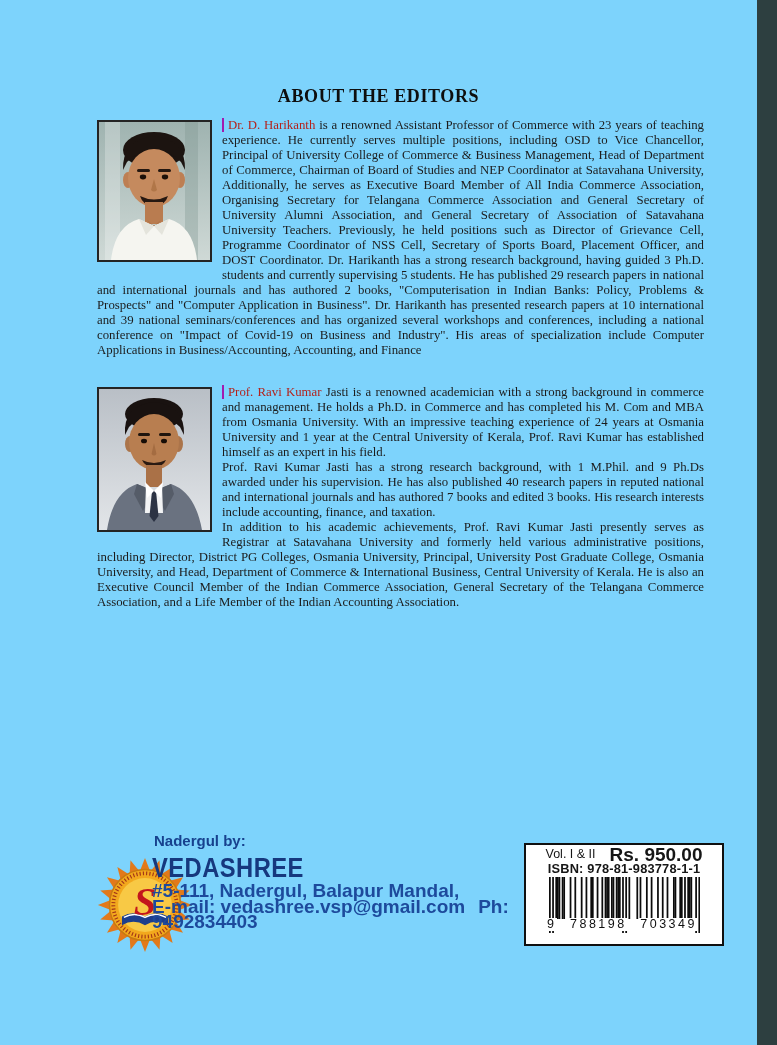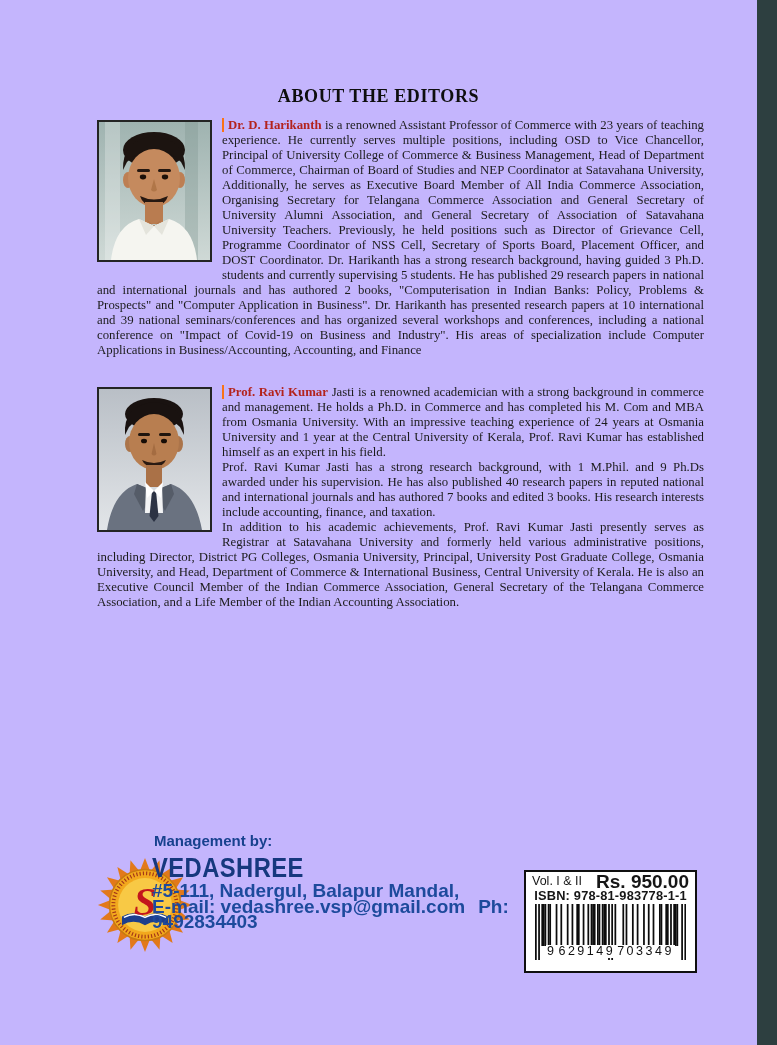--- a/index.html
+++ b/index.html
@@ -1,48 +1,48 @@
 <!DOCTYPE html>
 <html><head>
 <meta charset="utf-8">
 <style>
   html,body{margin:0;padding:0;background:#d7f2ef;}
-  .page{position:relative;width:777px;height:1045px;background:#c4b5fd;overflow:hidden;
+  .page{position:relative;width:777px;height:1045px;background:#7dd3fc;overflow:hidden;
         font-family:"Liberation Serif", serif;}
   .spine{position:absolute;right:0;top:0;width:20px;height:100%;background:#2d3f40;}
 
   .title{position:absolute;top:86px;left:0;right:20px;margin:0;text-align:center;
          font-family:"Liberation Serif", serif;font-weight:bold;font-size:18px;
          letter-spacing:.6px;color:#0e0e0e;}
 
   .bio{position:absolute;left:97px;width:607px;font-size:12.8px;line-height:15px;
        color:#1c1c1c;text-align:justify;}
   .bio1{top:118px;}
   .bio2{top:385px;}
   .bio p{margin:0;}
   .photo{float:left;width:115px;height:142px;box-sizing:border-box;border:2px solid #242424;
          margin:2px 10px 16px 0;background:#b9c3c3;}
   .photo2{height:145px;margin-bottom:14px;}
   .photo svg{display:block;width:100%;height:100%;}
-  .ed-name{color:#b3231d;font-weight:bold;border-left:2px solid #f97316;padding-left:4px;}
+  .ed-name{color:#b3231d;font-weight:normal;border-left:2px solid #a21caf;padding-left:4px;}
 
   .publisher{position:absolute;left:0;top:830px;width:520px;height:150px;}
   .logo{position:absolute;left:97px;top:27px;width:96px;height:96px;}
   .logo svg{display:block;width:100%;height:100%;}
   .pub-text{position:absolute;left:152px;top:0;font-family:"Liberation Sans", sans-serif;}
   .published-by{font-size:15px;font-weight:bold;color:#17418e;margin:2px 0 6px 2px;}
   .pub-name{font-size:27px;font-weight:bold;color:#16387e;transform:scaleX(.88);
             transform-origin:left;letter-spacing:.5px;line-height:1;}
   .pub-sub{font-size:12px;font-weight:bold;color:#16387e;letter-spacing:6.5px;margin-top:3px;}
   .addr{font-size:19px;font-weight:bold;color:#1d4a9c;margin-top:1px;line-height:15px;}
   .email-row .ph{margin-left:13px;}
 
-  .isbn-box{position:absolute;left:524px;top:843px;width:173px;height:103px;background:#ffffff;
+  .isbn-box{position:absolute;left:524px;top:843px;width:200px;height:103px;background:#ffffff;
             border:2px solid #101010;box-sizing:border-box;text-align:center;
-            font-family:"Liberation Sans", sans-serif;color:#161616;margin-top:27px;}
+            font-family:"Liberation Sans", sans-serif;color:#161616;}
   .vol-row{display:flex;justify-content:center;gap:14px;margin-top:2px;font-size:12.5px;line-height:15px;}
   .price{font-weight:bold;font-size:19px;}
   .isbn{font-size:12.8px;font-weight:bold;letter-spacing:.2px;line-height:14px;}
   .barcode{position:relative;margin:1px 8px 0;height:56px;}
   .barcode svg{display:block;margin:0 auto;}
   .bc-digits{position:absolute;left:12px;right:16px;bottom:2px;display:flex;
              justify-content:space-between;font-size:12.5px;letter-spacing:2.5px;color:#111;}
   .bc-digits span{background:#fff;padding:0 1px;line-height:13px;}
 </style>
 </head>
@@ -149,21 +149,21 @@
           </g>
         <circle cx="50" cy="50" r="37" fill="#f2a81d" stroke="#c87a10" stroke-width="1.5"></circle>
         <circle cx="50" cy="50" r="33" fill="none" stroke="#8a1016" stroke-width="4" stroke-dasharray="1.2 2.2" opacity=".75"></circle>
         <circle cx="50" cy="50" r="28" fill="#f8c945"></circle>
         <path d="M26 62 Q38 55 50 62 Q62 55 74 62 L74 71 Q62 64 50 71 Q38 64 26 71 Z" fill="#1d3e8c"></path>
         <path d="M28 63 Q39 57 50 63 Q61 57 72 63" fill="none" stroke="#ffffff" stroke-width="1.5"></path>
         <text x="50" y="60" text-anchor="middle" font-family="Liberation Serif, serif" font-size="42" font-style="italic" font-weight="bold" fill="#c3161c">S</text>
       </svg>
     </div>
     <div class="pub-text">
-      <div class="published-by">Management by:</div>
+      <div class="published-by">Nadergul by:</div>
       <div class="pub-name">VEDASHREE</div>
       <div class="addr">#5-111, Nadergul, Balapur Mandal,</div>
       <div class="addr email-row"><span>E-mail: vedashree.vsp@gmail.com</span><span class="ph">Ph: 9492834403</span></div>
     </div>
   </section>
 
   <section class="isbn-box">
     <div class="vol-row">
       <span class="vol">Vol. I &amp; II</span>
       <span class="price">Rs. 950.00</span>
@@ -210,18 +210,18 @@
           <rect x="131.93" y="0" width="1.74" height="42" fill="#0c0c0c"></rect>
           <rect x="135.11" y="0" width="1.74" height="42" fill="#0c0c0c"></rect>
           <rect x="138.28" y="0" width="1.74" height="42" fill="#0c0c0c"></rect>
           <rect x="139.87" y="0" width="1.74" height="42" fill="#0c0c0c"></rect>
           <rect x="141.46" y="0" width="1.74" height="42" fill="#0c0c0c"></rect>
           <rect x="146.23" y="0" width="1.74" height="56" fill="#0c0c0c"></rect>
           <rect x="149.41" y="0" width="1.74" height="56" fill="#0c0c0c"></rect>
         </svg>
       <div class="bc-digits" id="bc-digits">
           <span>9</span>
-          <span>629149</span>
+          <span>788198</span>
           <span>703349</span>
         </div>
     </div>
   </section>
 </div>
 
 </body></html>

